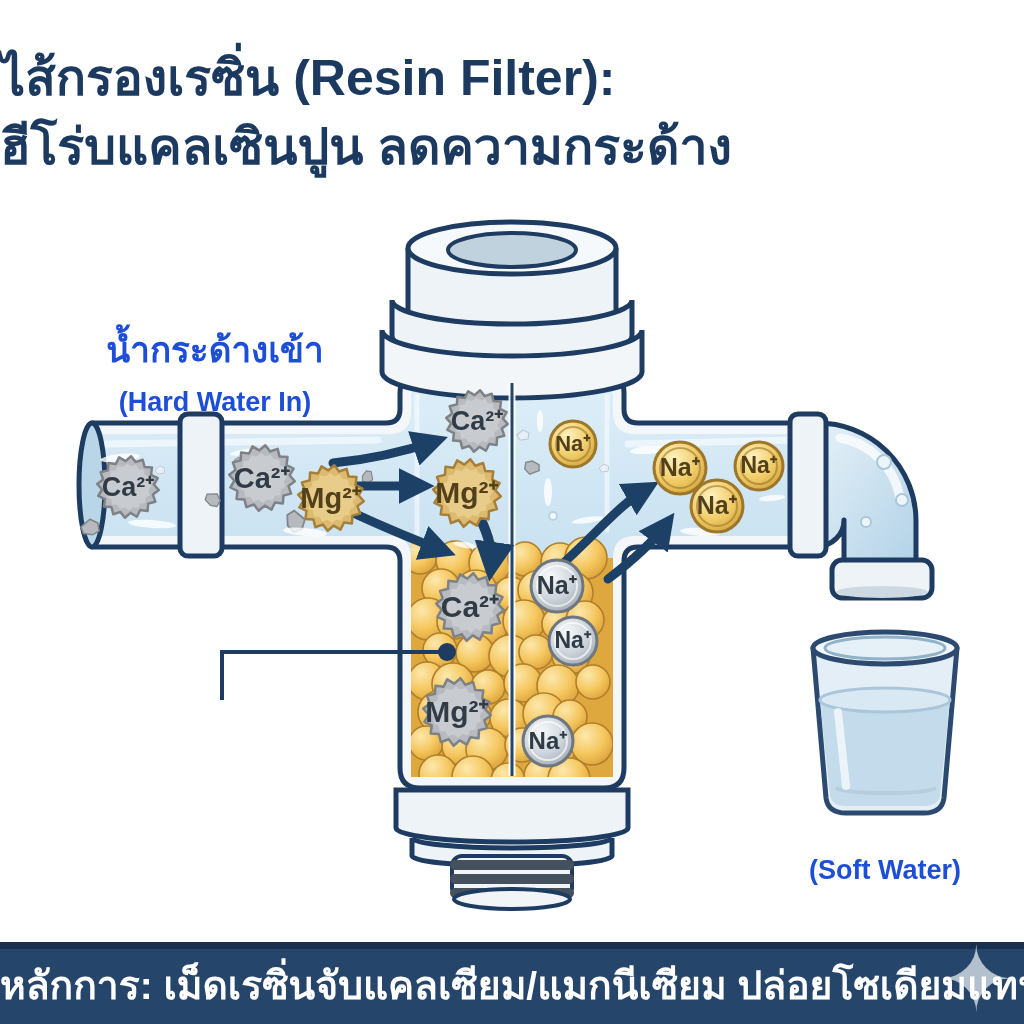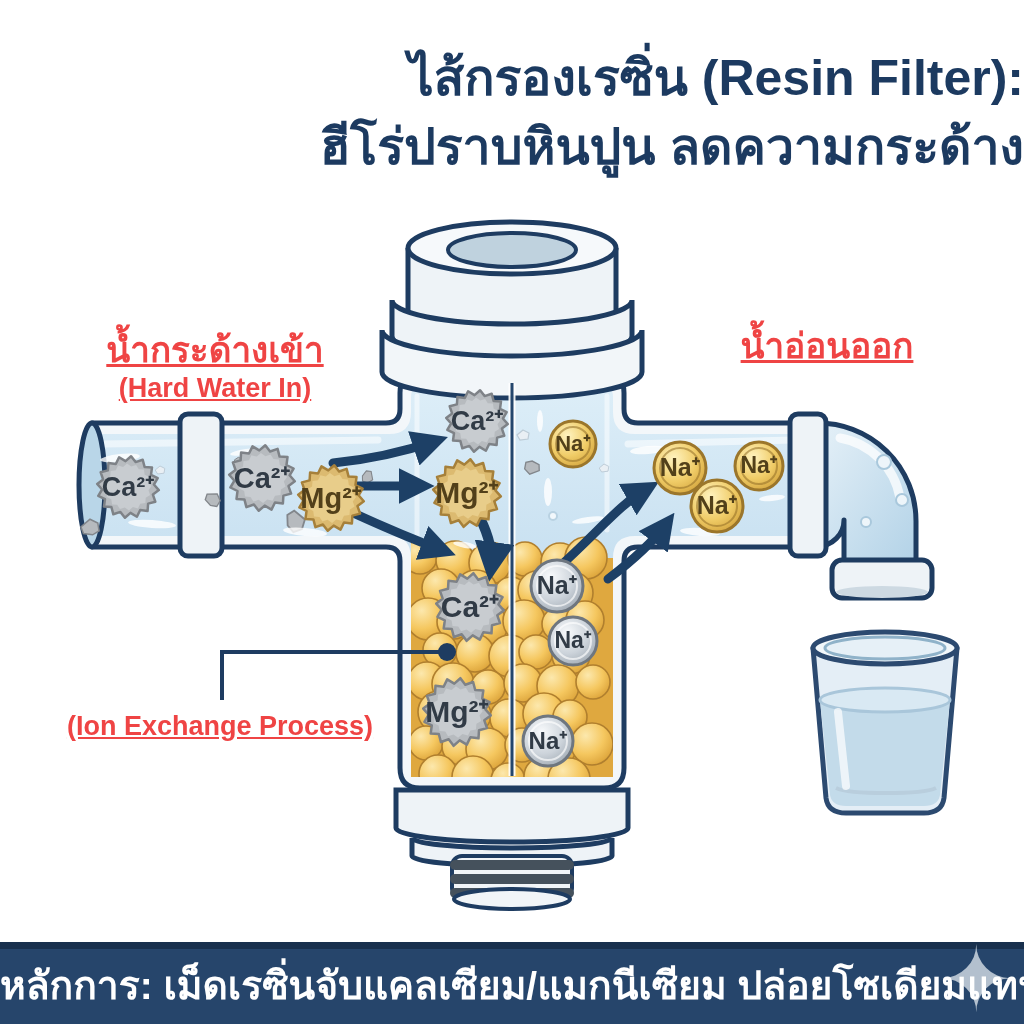--- a/index.html
+++ b/index.html
@@ -1,42 +1,42 @@
 <!DOCTYPE html>
 <html><head>
 <meta charset="utf-8">
 <style>
   html,body{margin:0;padding:0;background:#ffffff;}
   .stage{position:relative;width:1024px;height:1024px;background:#ffffff;overflow:hidden;
          font-family:"Liberation Sans",sans-serif;}
   .stage svg{position:absolute;left:0;top:0;}
-  .title{position:absolute;left:0;right:0;top:44px;text-align:right;
-         color:#1c3a60;font-size:50px;font-weight:800;line-height:1.38;z-index:3;padding-left:29px;}
-  .lbl{position:absolute;text-align:center;color:#ef4444;z-index:3;text-decoration:underline;}
+  .title{position:absolute;left:0;right:0;top:44px;text-align:left;
+         color:#1c3a60;font-size:50px;font-weight:800;line-height:1.38;z-index:3;}
+  .lbl{position:absolute;text-align:center;color:#1d4ed8;z-index:3;}
   .lbl .thai{display:block;font-size:35px;font-weight:800;line-height:1.15;}
-  .lbl .eng{display:block;font-size:27px;font-weight:700;line-height:1.2;margin-top:2px;}
+  .lbl .eng{display:block;font-size:27px;font-weight:700;line-height:1.2;margin-top:16px;}
   .lbl-hard{left:55px;top:330px;width:320px;}
   .lbl-softout{left:672px;top:326px;width:310px;}
   .lbl-ion{left:40px;top:708px;width:360px;}
   .lbl-glass{left:770px;top:838px;width:230px;}
   .banner{position:absolute;left:0;right:0;bottom:0;height:75px;background:#26456b;
           border-top:7px solid #18304d;z-index:4;}
   .banner-text{position:relative;z-index:2;color:#ffffff;font-size:39px;font-weight:700;
                text-align:center;line-height:73px;white-space:nowrap;}
   .sparkle{position:absolute;z-index:1;right:10px;top:-14px;font-size:90px;line-height:1;
            color:#b3c0ce;}
 </style>
 </head>
 <body>
 
 <div class="stage">
 
   <div class="title">
     <div>ไส้กรองเรซิ่น (Resin Filter):</div>
-    <div>ฮีโร่ปราบหินปูน ลดความกระด้าง</div>
+    <div>ฮีโร่บแคลเซินปูน ลดความกระด้าง</div>
   </div>
 
   <svg id="diagram" width="1024" height="1024" viewBox="0 0 1024 1024">
     <defs>
       <linearGradient id="waterGrad" x1="0" y1="0" x2="0" y2="1">
         <stop offset="0" stop-color="#ddeef8"></stop>
         <stop offset="0.5" stop-color="#c6dff0"></stop>
         <stop offset="1" stop-color="#adcfe4"></stop>
       </linearGradient>
       <linearGradient id="elbowGrad" x1="0" y1="0" x2="1" y2="1">
@@ -295,28 +295,27 @@
       <path d="M838,712 L846,786" stroke="#ffffff" stroke-opacity="0.7" stroke-width="8" stroke-linecap="round"></path>
     </g>
   </svg>
 
   <div class="lbl lbl-hard">
     <span class="thai">น้ำกระด้างเข้า</span>
     <span class="eng">(Hard Water In)</span>
   </div>
 
   <div class="lbl lbl-softout">
-    <span class="thai">น้ำอ่อนออก</span>
   </div>
 
   <div class="lbl lbl-ion">
-    <span class="eng">(Ion Exchange Process)</span>
   </div>
 
   <div class="lbl lbl-glass">
+    <span class="eng">(Soft Water)</span>
   </div>
 
   <div class="banner">
     <span class="sparkle">✦</span>
     <div class="banner-text">หลักการ: เม็ดเรซิ่นจับแคลเซียม/แมกนีเซียม ปล่อยโซเดียมแทนที่</div>
   </div>
 
 </div>
 
 </body></html>

